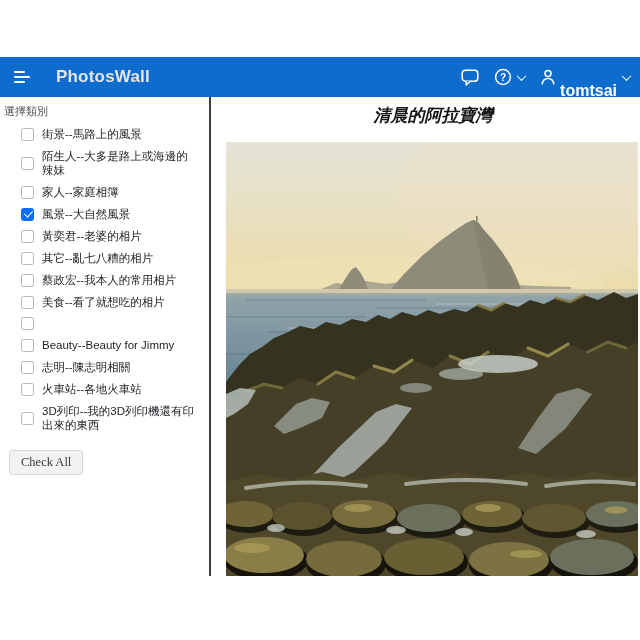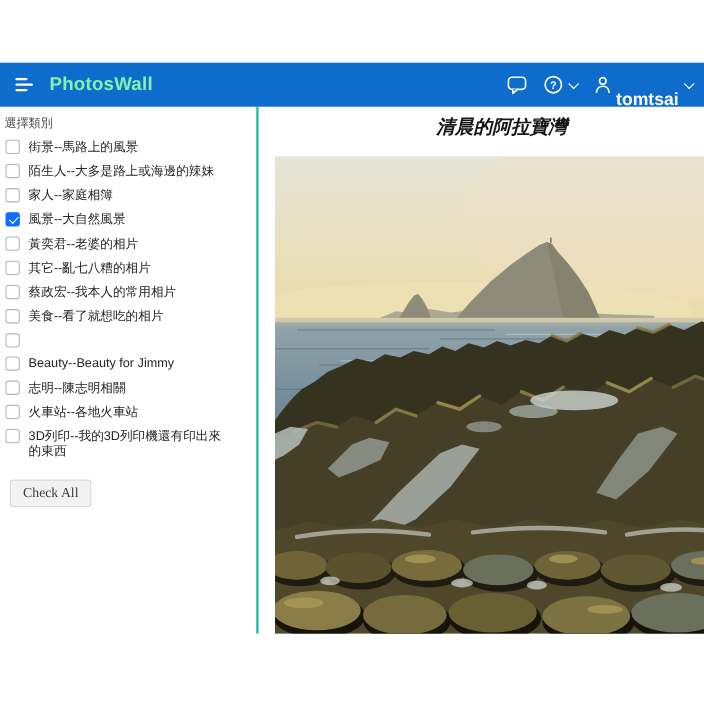--- a/index.html
+++ b/index.html
@@ -10,37 +10,37 @@
   }
   .top-strip{ height:57px; background:#fff; }
   
   .header{
     height:40px; background:#0e6ccd; display:flex; align-items:center;
     padding:0 10px 0 12px; box-sizing:border-box;
   }
   .burger{ display:flex; flex-direction:column; gap:3px; cursor:pointer; padding:4px 2px; }
   .burger span{ height:2px; background:#fff; border-radius:1px; display:block; }
   .burger .b1{ width:11px; } .burger .b2{ width:16px; } .burger .b3{ width:11px; }
-  .app-title{ color:#86efac; font-weight:bold; font-size:17px; margin-left:13px; letter-spacing:.2px; }
+  .app-title{ color:#e5e5e5; font-weight:bold; font-size:17px; margin-left:24px; letter-spacing:.2px; }
   .header-right{ margin-left:auto; display:flex; align-items:center; gap:15px; }
   .hbtn{ display:flex; align-items:center; gap:4px; color:#fff; cursor:pointer; }
   .chev{
     width:6px; height:6px; border-right:1.6px solid #fff; border-bottom:1.6px solid #fff;
     transform:rotate(45deg) translate(-1px,-1px); display:inline-block; margin-left:2px;
   }
   .uname{ color:#fff; font-size:16px; font-weight:600;margin-top:28px; }
   
   .content{ display:flex; height:479px; align-items:stretch; }
   .sidebar{
-    width:235px; box-sizing:border-box; border-right:2px solid #14b8a6;
+    width:211px; box-sizing:border-box; border-right:2px solid #404040;
     padding:7px 12px 0 3px; flex:none;
   }
   .side-heading{ font-size:11px; color:#4a4a4a; margin:0 0 8px 1px; }
   .cat-row{
-    display:flex; align-items:flex-start; margin:0 0 8px 2px; cursor:pointer;
+    display:flex; align-items:center; margin:0 0 8px 18px; cursor:pointer;
     font-size:11.5px; line-height:14px; color:#212529;
   }
   .cat-row input{ position:absolute; opacity:0; width:0; height:0; }
   .box{
     width:13px; height:13px; box-sizing:border-box; border:1px solid #b1b7bd; border-radius:2.5px;
     background:#fff; margin:0 8px 0 0; flex:none; position:relative; top:0;
   }
   .cat-row input:checked + .box{ background:var(--accent); border-color:var(--accent); }
   .cat-row input:checked + .box::after{
     content:""; position:absolute; left:3.5px; top:0.5px; width:4px; height:7px;

